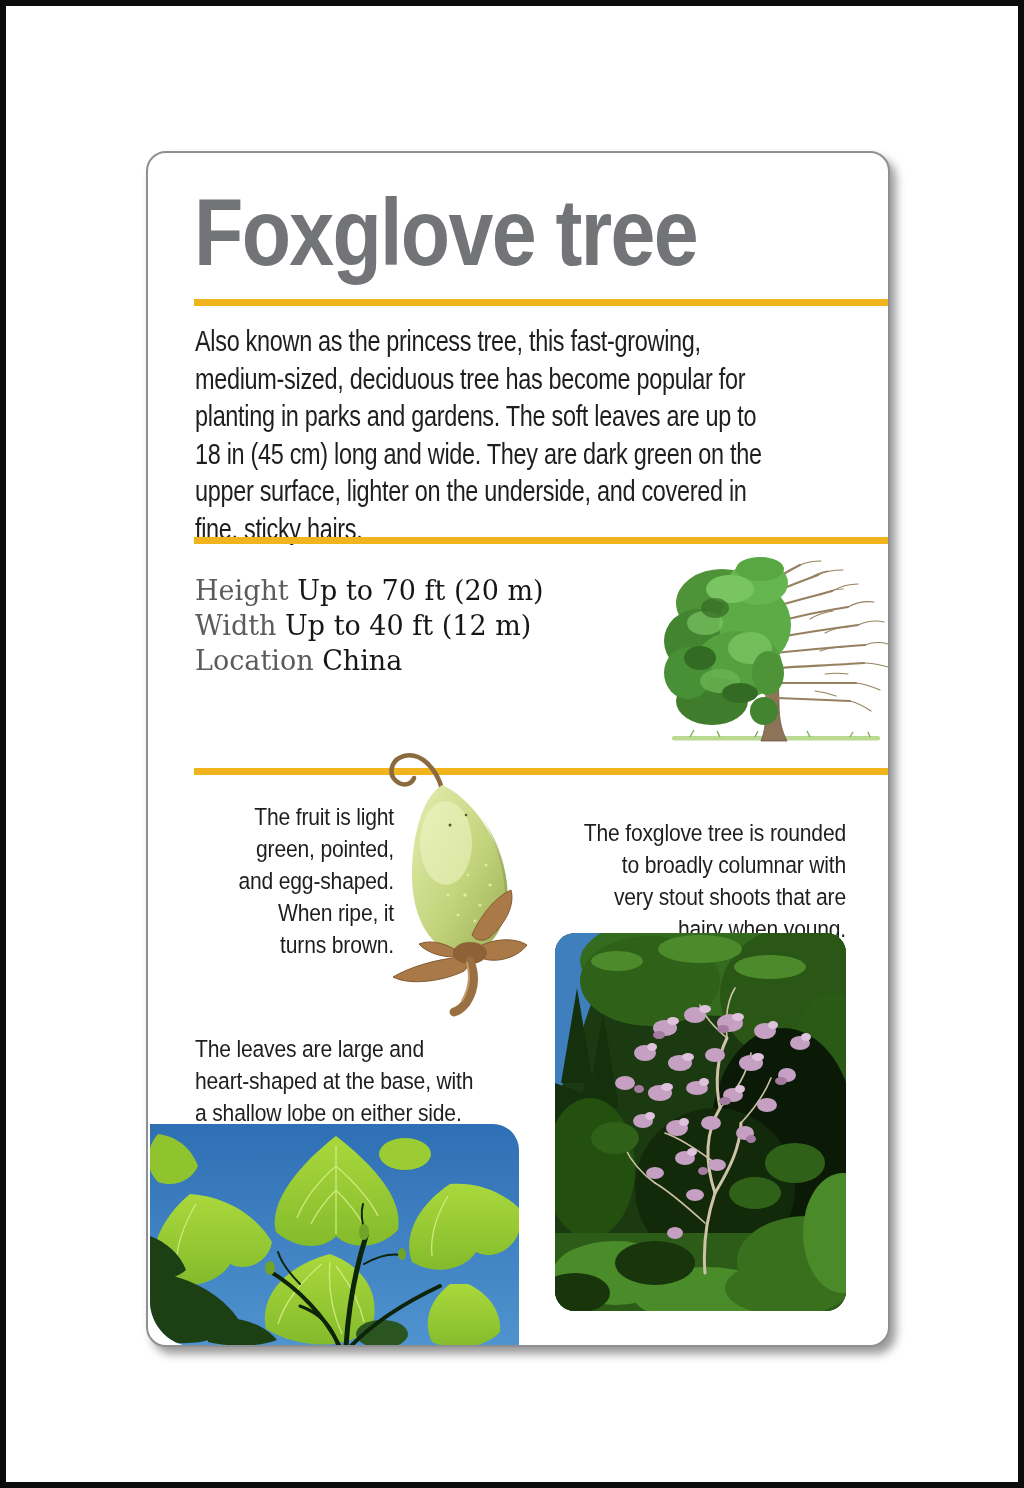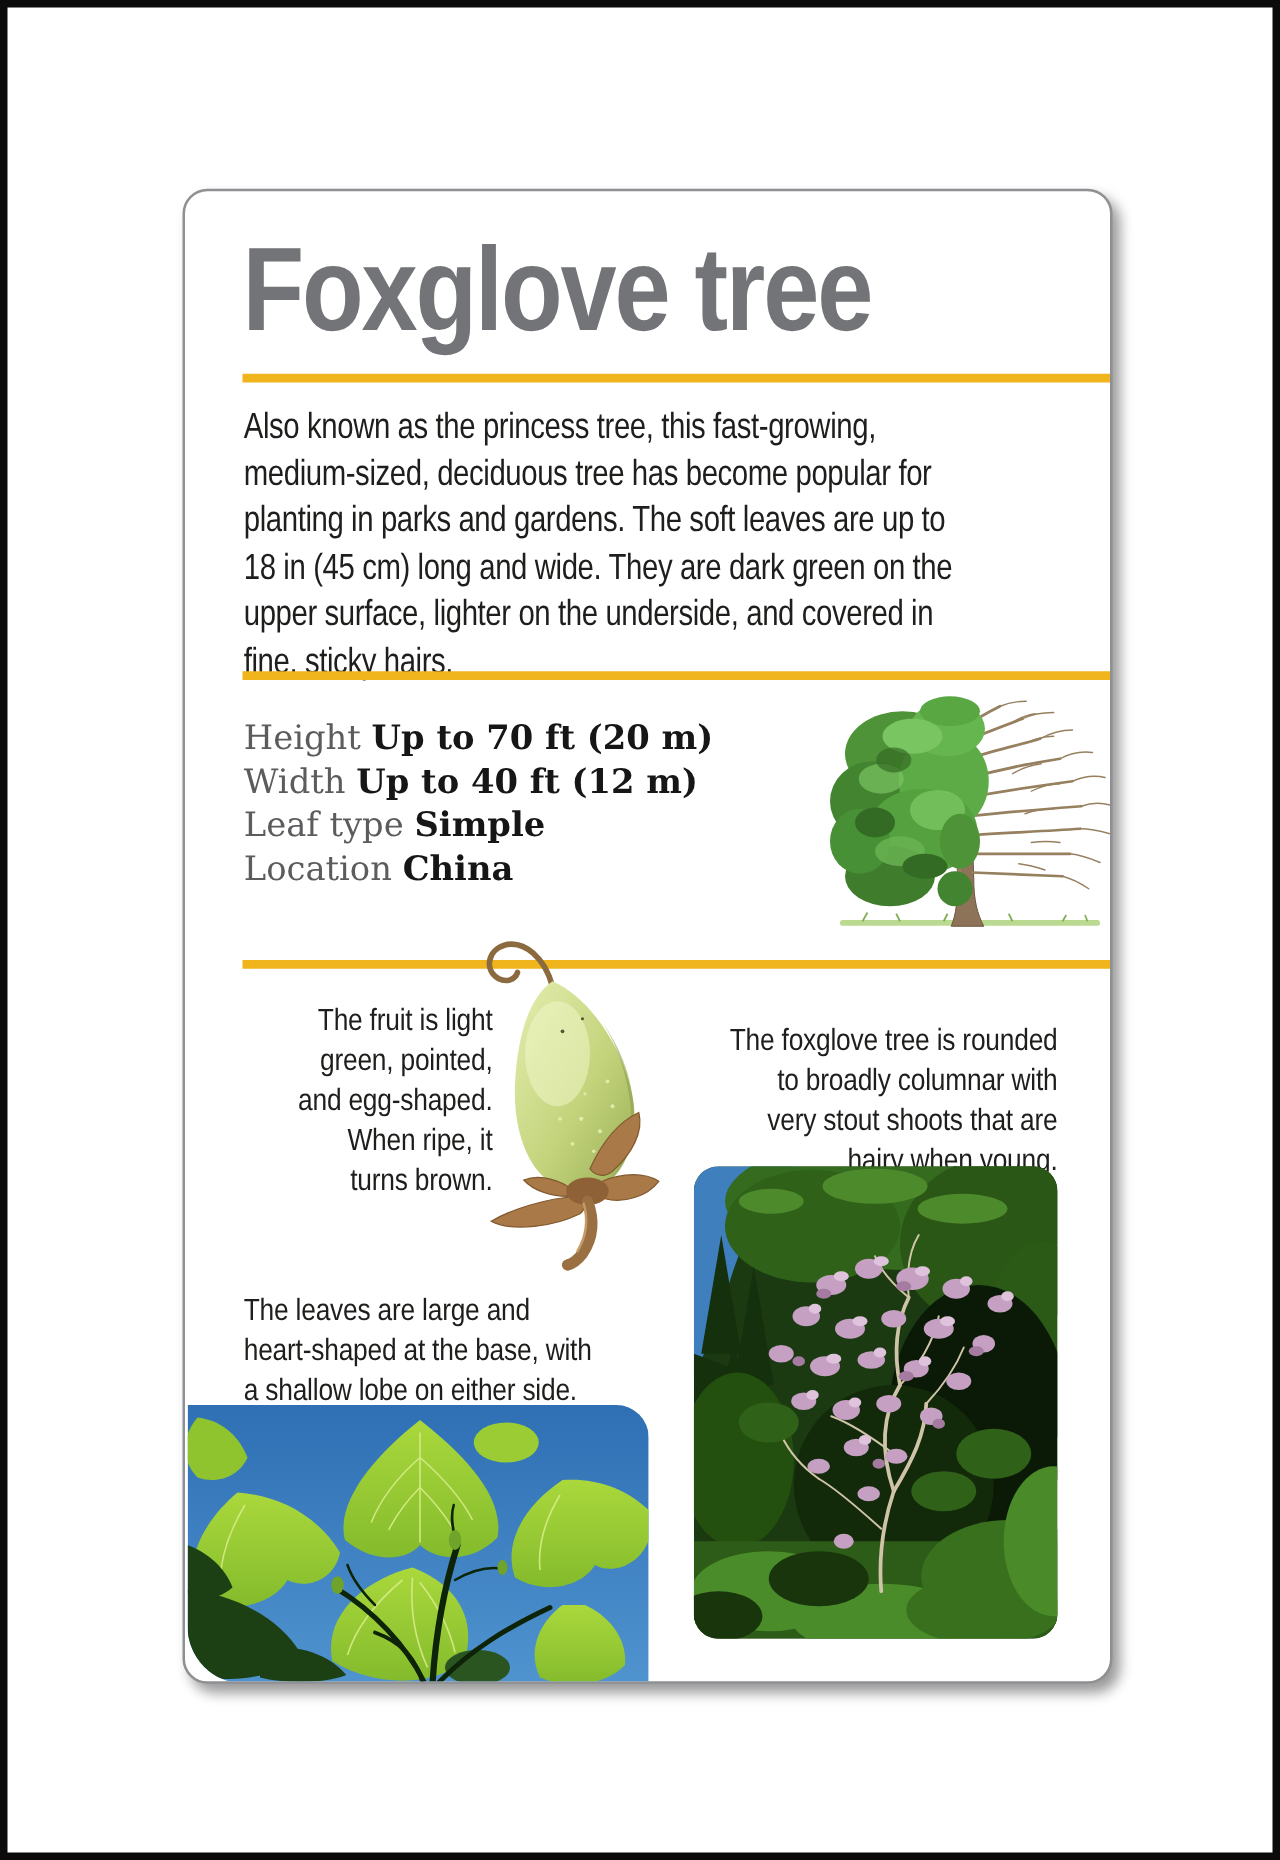--- a/index.html
+++ b/index.html
@@ -41,21 +41,21 @@
     letter-spacing:-0.4px;
     transform:scaleX(0.81);transform-origin:0 0;
     white-space:nowrap;
   }
   .facts{
     position:absolute;left:47px;top:420px;
     font-family:"DejaVu Serif","Liberation Serif",serif;
     font-size:27px;line-height:35px;white-space:nowrap;
   }
   .facts .lbl{color:#5b5c5e;font-weight:400;}
-  .facts .val{color:#161617;font-weight:700;}
+  .facts .val{color:#161617;font-weight:400;}
   .caption{
     font-size:24.5px;line-height:32px;color:#1e1e1c;
     letter-spacing:-0.2px;white-space:nowrap;
   }
   .cap-fruit{
     position:absolute;left:0px;top:648px;width:246px;text-align:right;
     transform:scaleX(0.86);transform-origin:100% 0;
   }
   .cap-habit{
     position:absolute;left:380px;top:664px;width:318px;text-align:right;
@@ -94,21 +94,20 @@
       <div>18 in (45 cm) long and wide. They are dark green on the</div>
       <div>upper surface, lighter on the underside, and covered in</div>
       <div>fine, sticky hairs.</div>
     </div>
 
     <div class="rule rule2"></div>
 
     <div class="facts">
       <div><span class="lbl">Height</span> <span class="val">Up to 70 ft (20 m)</span></div>
       <div><span class="lbl">Width</span> <span class="val">Up to 40 ft (12 m)</span></div>
-      <div><span class="lbl">Leaf type</span> <span class="val">Simple</span></div>
       <div><span class="lbl">Location</span> <span class="val">China</span></div>
     </div>
 
     <svg class="tree-ill" viewBox="0 0 232 198">
       <g>
         <rect x="12" y="183" width="208" height="4.5" rx="2" fill="#b9da90"></rect>
         <g stroke="#7fae54" stroke-width="1.4">
           <path d="M30 184 l4 -7"></path>
             <path d="M60 184 l-3 -6"></path>
             <path d="M95 184 l3 -6"></path>

